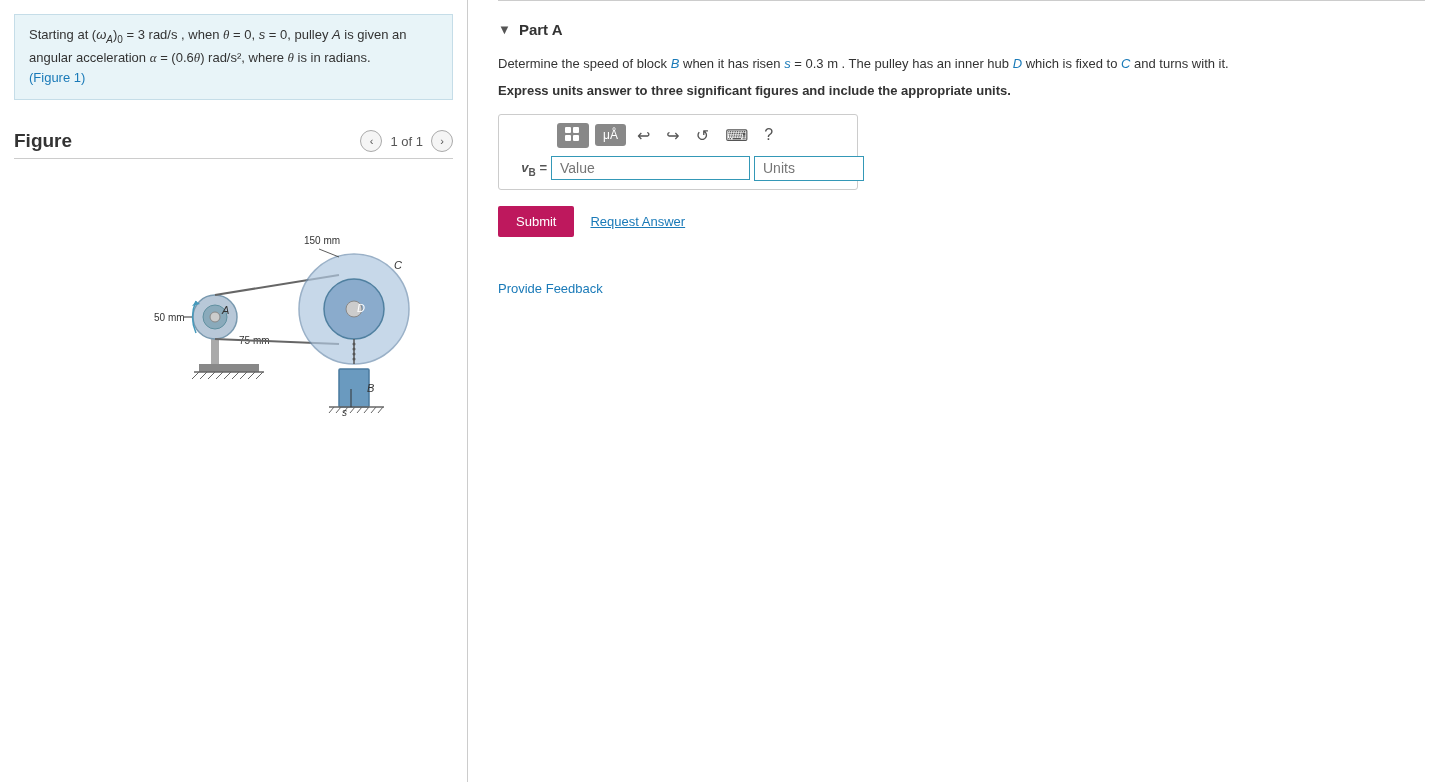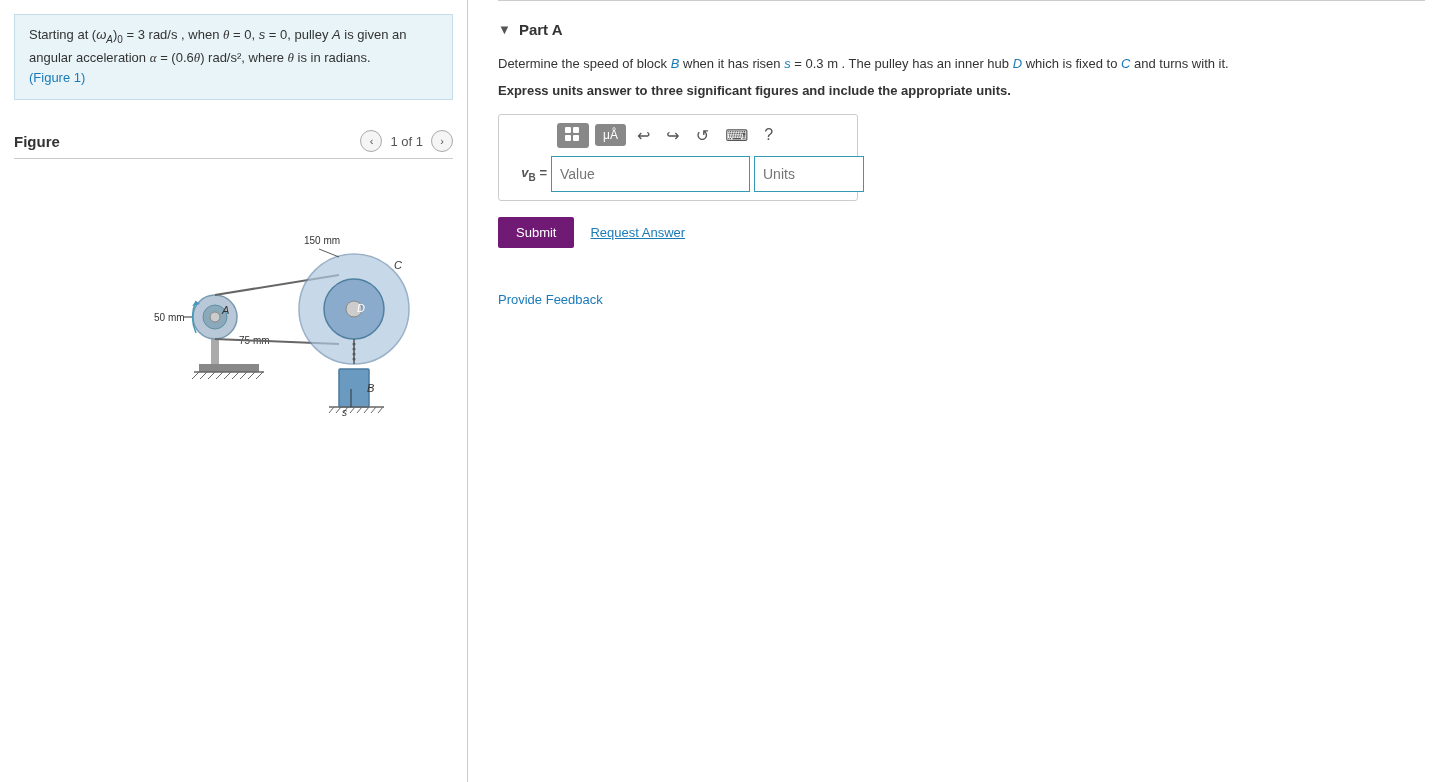--- a/index.html
+++ b/index.html
@@ -44,21 +44,21 @@
     .figure-header {
       display: flex;
       align-items: center;
       justify-content: space-between;
       border-bottom: 1px solid #ccc;
       padding-bottom: 6px;
       margin-bottom: 10px;
     }
 
     .figure-title {
-      font-size: 15px;
+      font-size: 19px;
       font-weight: bold;
       color: #333;
     }
 
     .figure-nav {
       display: flex;
       align-items: center;
       gap: 8px;
       font-size: 13px;
       color: #555;
@@ -196,42 +196,42 @@
       font-weight: bold;
     }
 
     .value-input {
       flex: 1;
       border: 1px solid #3498b7;
       padding: 6px 8px;
       font-size: 14px;
       color: #4d7c0f;
       outline: none;
-      height: 36px;
+      height: 24px;
     }
 
     .units-input {
       width: 110px;
       border: 1px solid #3498b7;
       padding: 6px 8px;
       font-size: 14px;
       color: #aaa;
       outline: none;
-      height: 36px;
+      height: 25px;
     }
 
     .action-row {
       display: flex;
       align-items: center;
       gap: 16px;
       margin-top: 16px;
     }
 
     .submit-btn {
-      background: #701a75;
+      background: #be185d;
       color: #fff;
       border: none;
       padding: 8px 18px;
       font-size: 13px;
       cursor: pointer;
       border-radius: 2px;
     }
 
     .request-answer-link {
       color: #1a7ab8;

